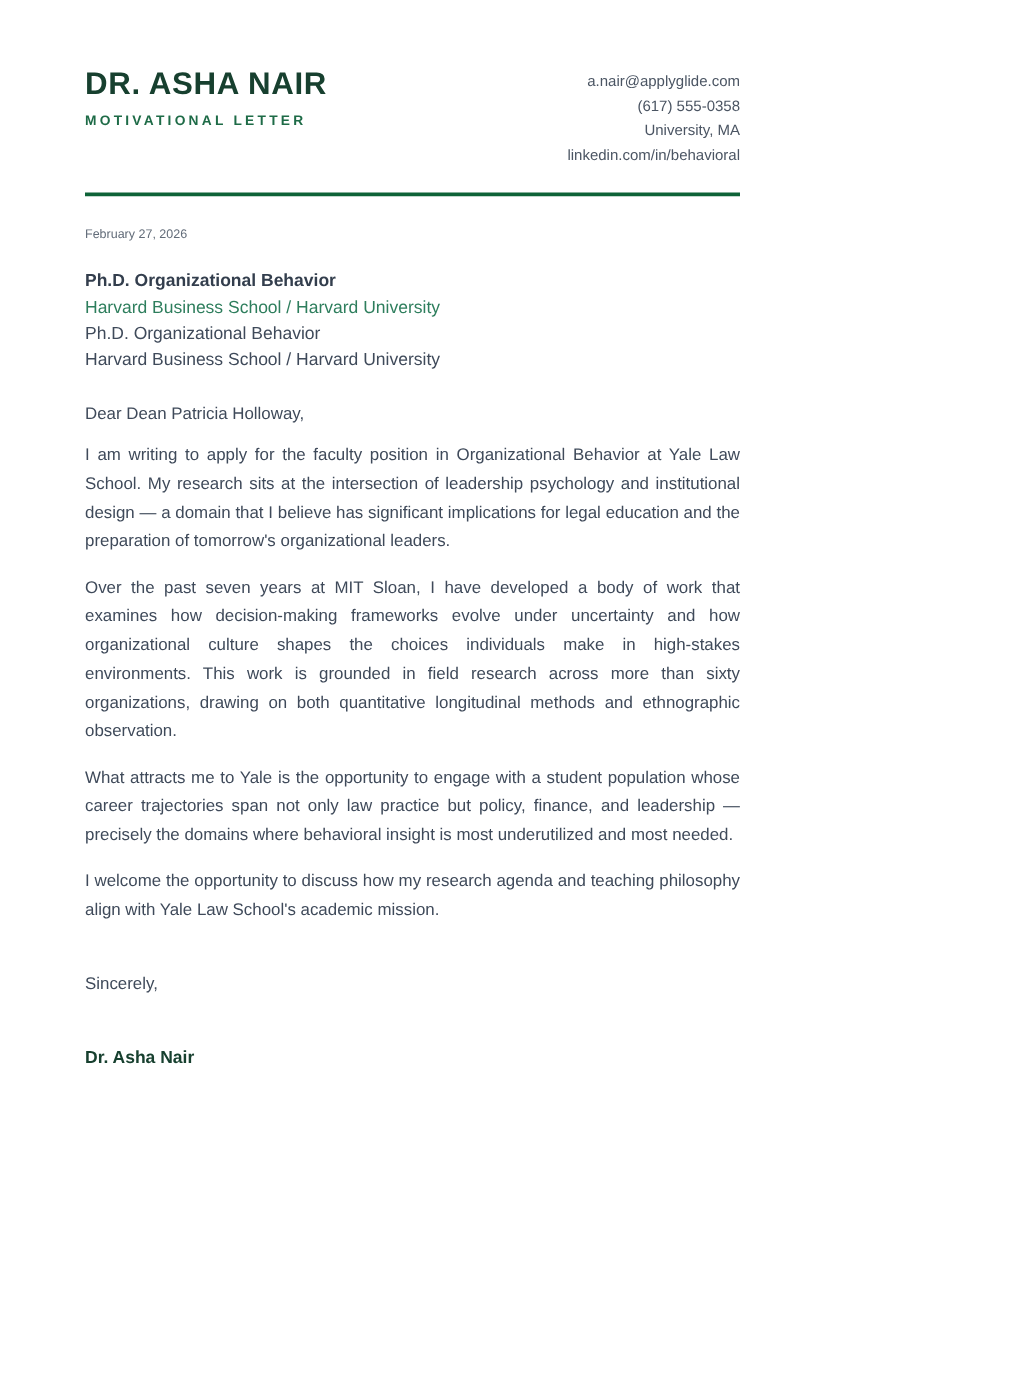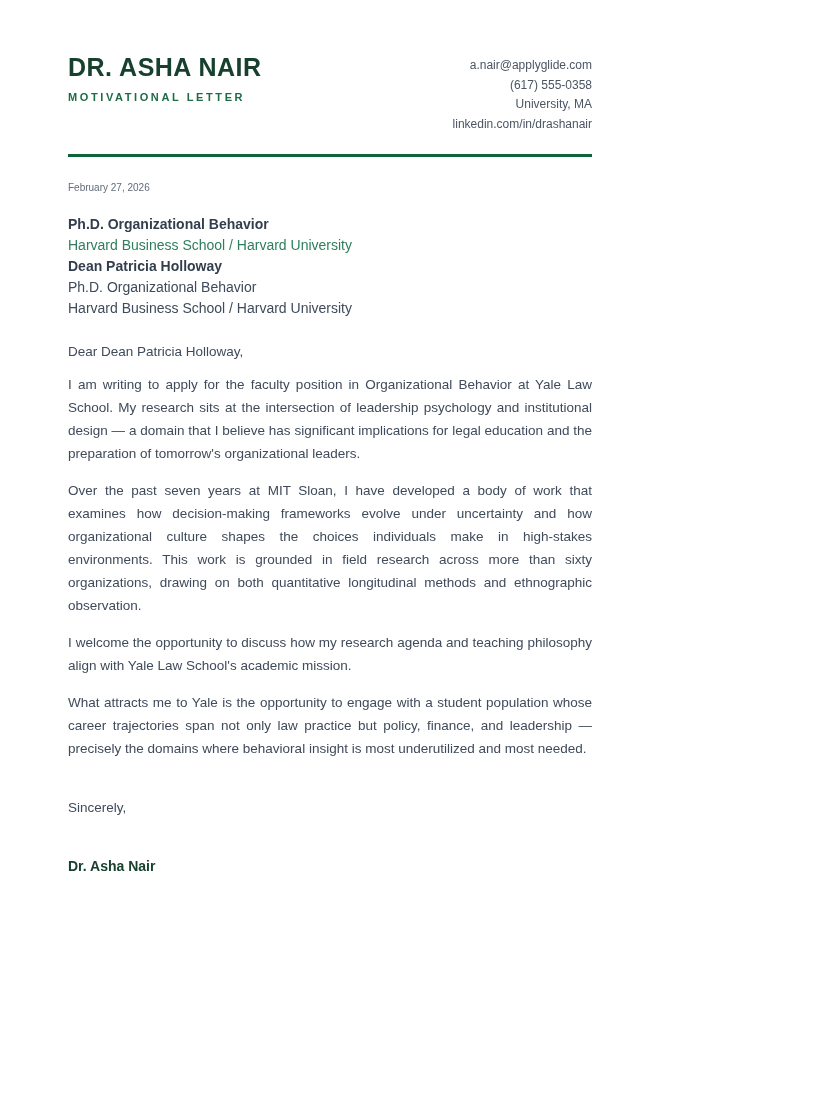--- a/index.html
+++ b/index.html
@@ -100,43 +100,42 @@
 
   <header class="header">
     <div class="header-left">
       <h1 class="applicant-name">DR. ASHA NAIR</h1>
       <div class="doc-type">MOTIVATIONAL LETTER</div>
     </div>
     <div class="contact">
       <div>a.nair@applyglide.com</div>
       <div>(617) 555-0358</div>
       <div>University, MA</div>
-      <div>linkedin.com/in/drashanair</div>
+      <div>linkedin.com/in/behavioral</div>
     </div>
   </header>
 
   <hr class="divider">
 
   <div class="date">February 27, 2026</div>
 
   <div class="recipient">
     <div class="r-bold">Ph.D. Organizational Behavior</div>
     <div class="r-link">Harvard Business School / Harvard University</div>
-    <div class="r-bold">Dean Patricia Holloway</div>
     <div class="r-plain">Ph.D. Organizational Behavior</div>
     <div class="r-plain">Harvard Business School / Harvard University</div>
   </div>
 
   <p class="salutation">Dear Dean Patricia Holloway,</p>
 
   <p class="body-para">I am writing to apply for the faculty position in Organizational Behavior at Yale Law School. My research sits at the intersection of leadership psychology and institutional design — a domain that I believe has significant implications for legal education and the preparation of tomorrow's organizational leaders.</p>
 
   <p class="body-para">Over the past seven years at MIT Sloan, I have developed a body of work that examines how decision-making frameworks evolve under uncertainty and how organizational culture shapes the choices individuals make in high-stakes environments. This work is grounded in field research across more than sixty organizations, drawing on both quantitative longitudinal methods and ethnographic observation.</p>
 
+  <p class="body-para">What attracts me to Yale is the opportunity to engage with a student population whose career trajectories span not only law practice but policy, finance, and leadership — precisely the domains where behavioral insight is most underutilized and most needed.</p>
+
   <p class="body-para">I welcome the opportunity to discuss how my research agenda and teaching philosophy align with Yale Law School's academic mission.</p>
-
-  <p class="body-para">What attracts me to Yale is the opportunity to engage with a student population whose career trajectories span not only law practice but policy, finance, and leadership — precisely the domains where behavioral insight is most underutilized and most needed.</p>
 
   <p class="closing">Sincerely,</p>
 
   <p class="signature">Dr. Asha Nair</p>
 
 </div>
 
 </body></html>

